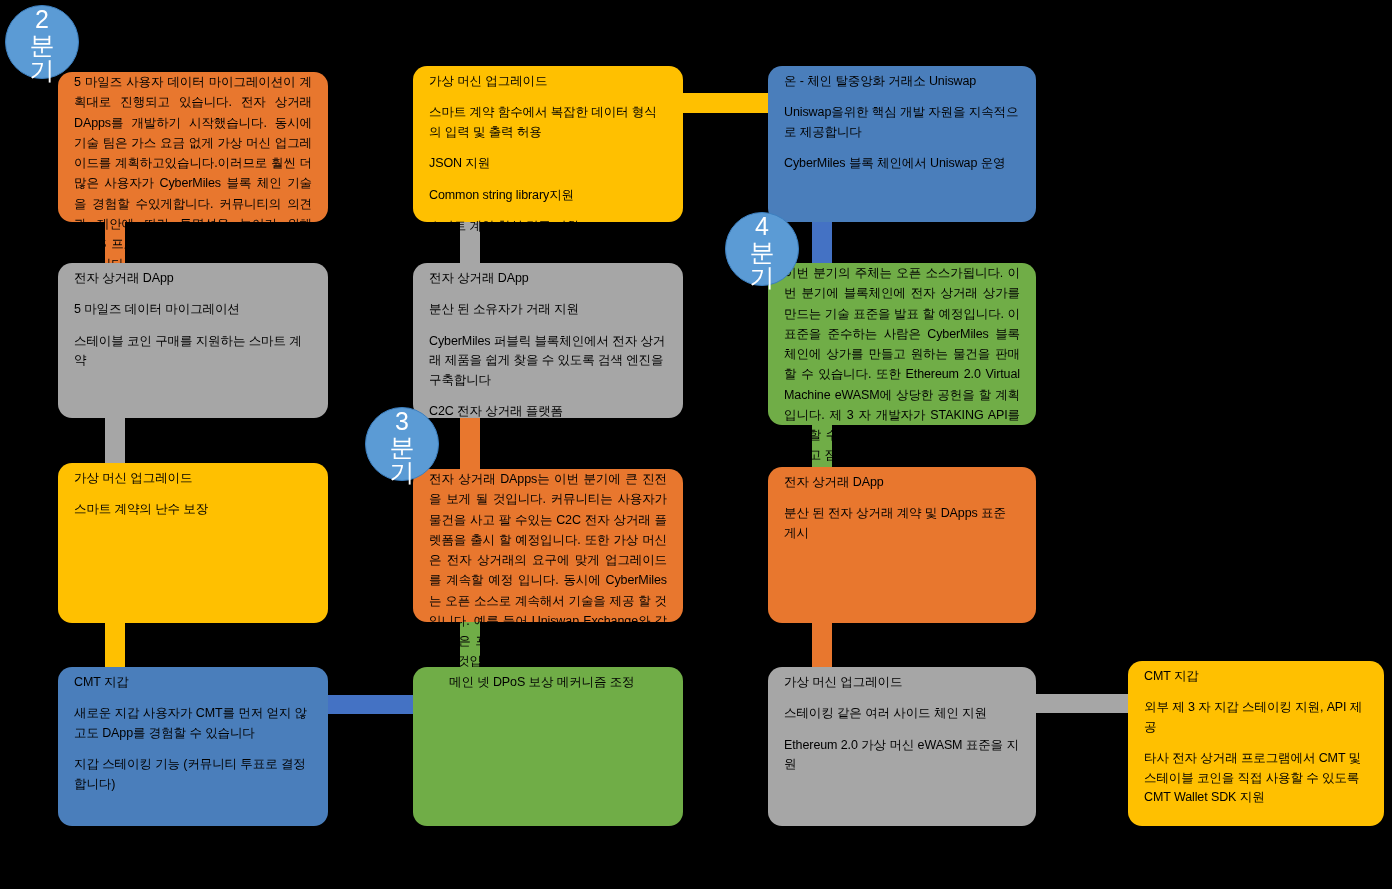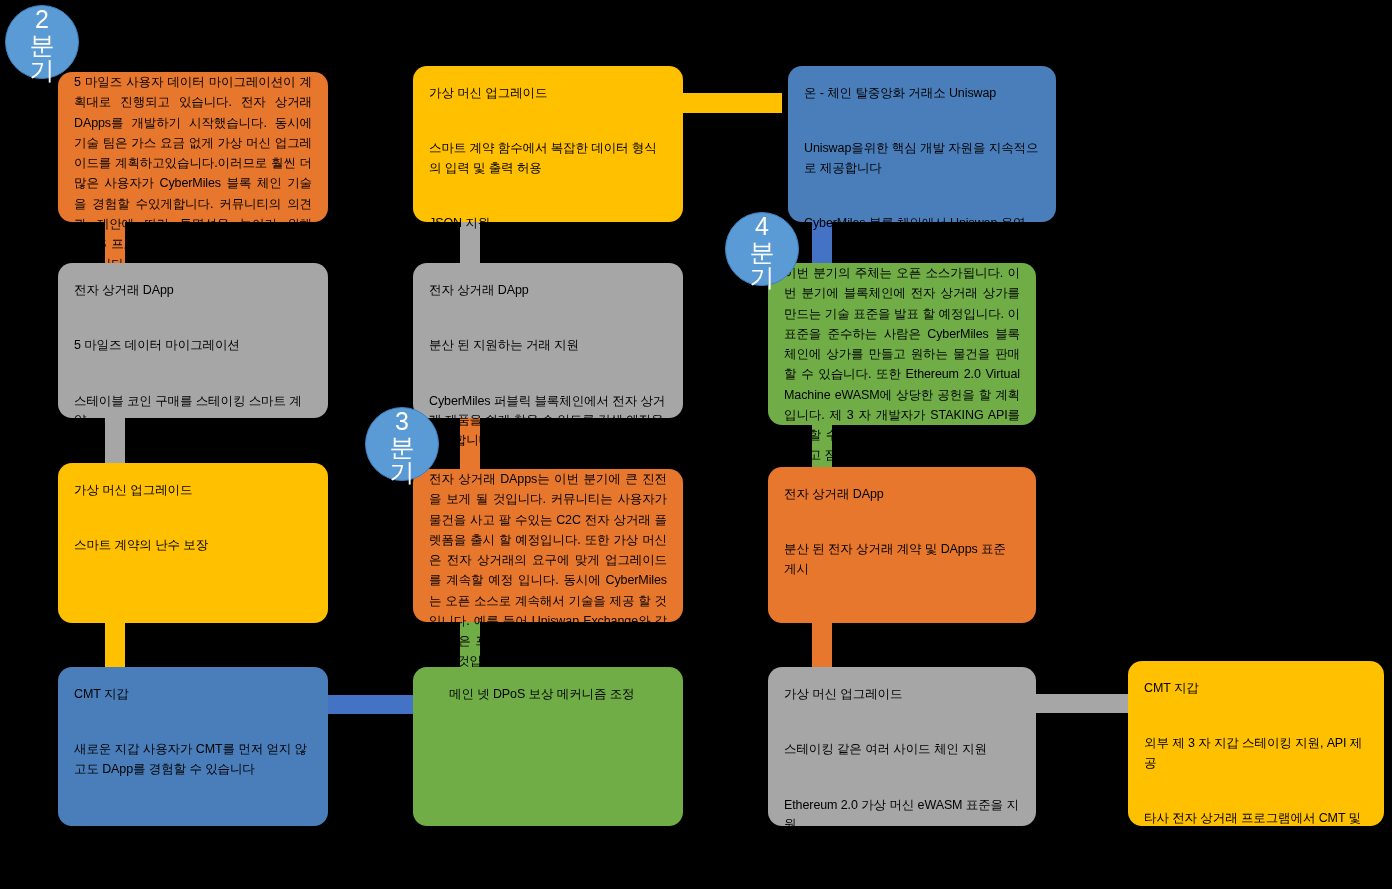--- a/index.html
+++ b/index.html
@@ -26,21 +26,21 @@
     padding: 0 16px;
     display: flex;
     flex-direction: column;
     justify-content: flex-start;
     z-index: 2;
   }
   .card .line {
     color: #000000;
     font-size: 12.5px;
     line-height: 1.55;
-    margin: 18px 0;
+    margin: 6px 0;
     letter-spacing: -0.1px;
   }
   .card.para .line {
     margin: 0;
     line-height: 1.62;
     text-align: justify;
     text-justify: inter-character;
   }
   .badge {
     position: absolute;
@@ -85,57 +85,58 @@
 
   <div class="connector" style="left:1028px; top:694px; width:110px; height:19px; background:#A6A6A6;"></div>
 
   <div class="card para" style="left:58px; top:72px; width:270px; height:150px; background:#E8772E;">
     <div class="line">5 마일즈 사용자 데이터 마이그레이션이 계획대로 진행되고 있습니다. 전자 상거래 DApps를 개발하기 시작했습니다. 동시에 기술 팀은 가스 요금 없게 가상 머신 업그레이드를 계획하고있습니다.이러므로 훨씬 더 많은 사용자가 CyberMiles 블록 체인 기술을 경험할 수있게합니다. 커뮤니티의 의견과 제안에 따라 투명성을 높이기 위해 DPoS 프로토콜의 보상 메커니즘을 조정할 것입니다.</div>
   </div>
 
   <div class="card" style="left:58px; top:263px; width:270px; height:155px; background:#A6A6A6;">
     <div class="line">전자 상거래 DApp</div>
     <div class="line">5 마일즈 데이터 마이그레이션</div>
-    <div class="line">스테이블 코인 구매를 스테이킹 스마트 계약</div>
+    <div class="line">스테이블 코인 구매를 지원하는 스마트 계약</div>
   </div>
 
   <div class="card" style="left:58px; top:463px; width:270px; height:160px; background:#FFC000;">
     <div class="line">가상 머신 업그레이드</div>
     <div class="line">스마트 계약의 난수 보장</div>
   </div>
 
   <div class="card" style="left:58px; top:667px; width:270px; height:159px; background:#4A7EBB;">
     <div class="line">CMT 지갑</div>
     <div class="line">새로운 지갑 사용자가 CMT를 먼저 얻지 않고도 DApp를 경험할 수 있습니다</div>
+    <div class="line">지갑 스테이킹 기능 (커뮤니티 투표로 결정합니다)</div>
   </div>
 
   <div class="card" style="left:413px; top:66px; width:270px; height:156px; background:#FFC000;">
     <div class="line">가상 머신 업그레이드</div>
     <div class="line">스마트 계약 함수에서 복잡한 데이터 형식의 입력 및 출력 허용</div>
     <div class="line">JSON 지원</div>
     <div class="line">Common string library지원</div>
     <div class="line">스마트 계약 형식 검증 지원</div>
   </div>
 
   <div class="card" style="left:413px; top:263px; width:270px; height:155px; background:#A6A6A6;">
     <div class="line">전자 상거래 DApp</div>
-    <div class="line">분산 된 지원하는 거래 지원</div>
+    <div class="line">분산 된 소유자가 거래 지원</div>
     <div class="line">CyberMiles 퍼블릭 블록체인에서 전자 상거래 제품을 쉽게 찾을 수 있도록 검색 엔진을 구축합니다</div>
     <div class="line">C2C 전자 상거래 플랫폼</div>
   </div>
 
   <div class="card para" style="left:413px; top:469px; width:270px; height:153px; background:#E8772E;">
     <div class="line">전자 상거래 DApps는 이번 분기에 큰 진전을 보게 될 것입니다. 커뮤니티는 사용자가 물건을 사고 팔 수있는 C2C 전자 상거래 플렛폼을 출시 할 예정입니다. 또한 가상 머신은 전자 상거래의 요구에 맞게 업그레이드를 계속할 예정 입니다. 동시에 CyberMiles는 오픈 소스로 계속해서 기술을 제공 할 것입니다. 예를 들어 Uniswap Exchange와 같은 높은 프로필 프로젝트에 코드 기여를 계속할 것입니다.</div>
   </div>
 
   <div class="card" style="left:413px; top:667px; width:270px; height:159px; background:#70AD47;padding-left:36px;">
     <div class="line">메인 넷 DPoS 보상 메커니즘 조정</div>
   </div>
 
-  <div class="card" style="left:788px; top:66px; width:268px; height:156px; background:#4A7EBB;">
+  <div class="card" style="left:768px; top:66px; width:268px; height:156px; background:#4A7EBB;">
     <div class="line">온 - 체인 탈중앙화 거래소 Uniswap</div>
     <div class="line">Uniswap을위한 핵심 개발 자원을 지속적으로 제공합니다</div>
     <div class="line">CyberMiles 블록 체인에서 Uniswap 운영</div>
   </div>
 
   <div class="card para" style="left:768px; top:263px; width:268px; height:162px; background:#70AD47;">
     <div class="line">이번 분기의 주체는 오픈 소스가됩니다. 이번 분기에 블록체인에 전자 상거래 상가를 만드는 기술 표준을 발표 할 예정입니다. 이 표준을 준수하는 사람은 CyberMiles 블록 체인에 상가를 만들고 원하는 물건을 판매 할 수 있습니다. 또한 Ethereum 2.0 Virtual Machine eWASM에 상당한 공헌을 할 계획입니다. 제 3 자 개발자가 STAKING API를 사용할 수있게하고, CMT Wallet SDK를 게시하고 점차 기술 범위를 확대 할 것입니다.</div>
   </div>
 
   <div class="card" style="left:768px; top:467px; width:268px; height:156px; background:#E8772E;">

